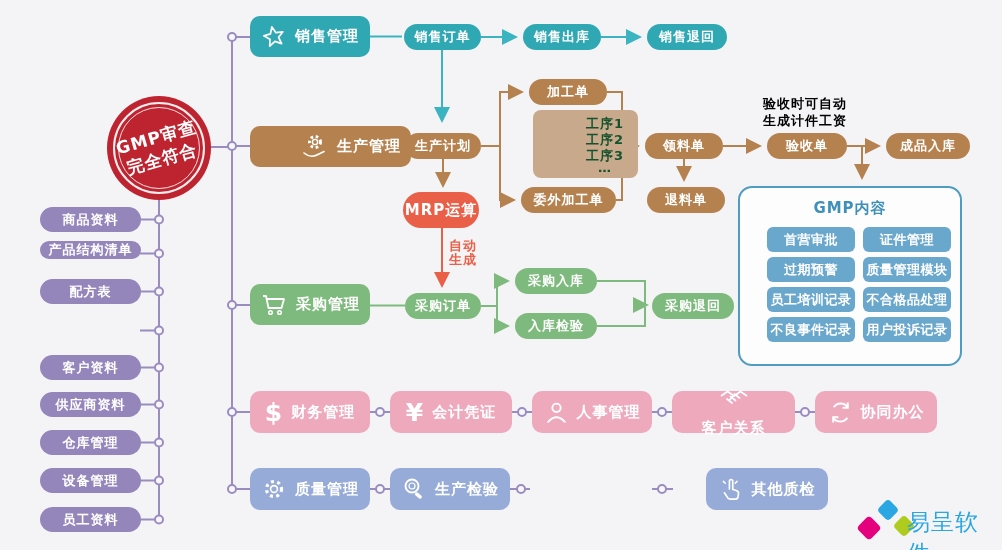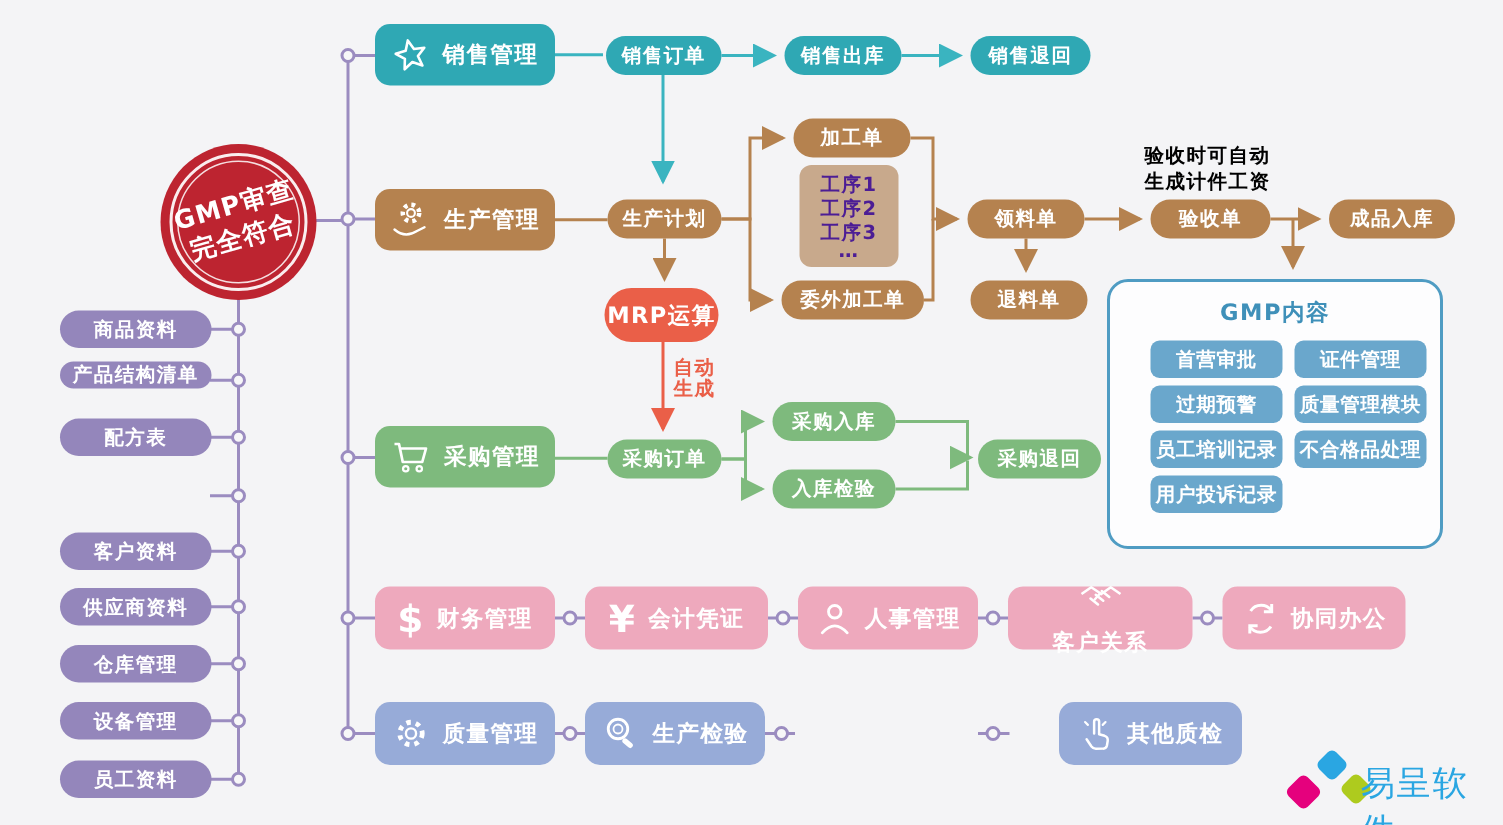--- a/index.html
+++ b/index.html
@@ -10,23 +10,23 @@
        color:#fff;font-weight:bold;font-size:15px;border-radius:10px;letter-spacing:1px;}
   .pill{position:absolute;display:flex;align-items:center;justify-content:center;
         color:#fff;font-weight:bold;font-size:13px;border-radius:13px;letter-spacing:1px;}
   .teal{background:#2fa8b4;}
   .brown{background:#b5824f;}
   .green{background:#7eba7d;}
   .pink{background:#eea9bd;}
   .blue{background:#97abd8;}
   .purple{background:#9486bb;}
   .mrp{background:#ea5f48;border-radius:18px;font-size:15px;}
-  .steps{position:absolute;background:#c8a98c;border-radius:8px;color:#4c1d95;font-weight:bold;
+  .steps{position:absolute;background:#c8a98c;border-radius:8px;color:#14532d;font-weight:bold;
          font-size:13px;text-align:center;display:flex;flex-direction:column;justify-content:center;
-         line-height:16px;letter-spacing:1px;}
+         line-height:16px;letter-spacing:1px;padding-left:39px;}
   .note{position:absolute;color:#000000;font-weight:bold;font-size:13px;line-height:17px;
         white-space:pre-line;letter-spacing:1px;font-family:Liberation Mono, monospace;}
   .autonote{position:absolute;color:#ea5f48;font-weight:bold;font-size:13px;line-height:14px;
         white-space:pre-line;text-align:center;letter-spacing:1px;}
   .badge{position:absolute;left:107px;top:96px;width:104px;height:104px;border-radius:50%;
          background:#bd2430;}
   .badge .ring1{position:absolute;inset:6px;border:2px solid rgba(255,255,255,.92);border-radius:50%;}
   .badge .ring2{position:absolute;inset:11px;border:1px solid rgba(255,255,255,.85);border-radius:50%;}
   .badge .btxt{position:absolute;inset:0;display:flex;flex-direction:column;align-items:center;
          justify-content:center;color:#fff;font-weight:bold;font-size:17px;line-height:22px;
@@ -173,21 +173,21 @@
       <svg width="26" height="26" viewBox="0 0 24 24">
           <path d="M12 2.5l2.6 6 6.4.5-4.9 4.2 1.5 6.3-5.6-3.4-5.6 3.4 1.5-6.3L3 9l6.4-.5z" fill="none" stroke="#fff" stroke-width="1.6" stroke-linejoin="round" transform="rotate(-12 12 12)"></path>
         </svg>
     </span>
     <span>销售管理</span>
   </div>
   <div class="pill teal" style="left:404px;top:24px;width:77px;height:26px;">销售订单</div>
   <div class="pill teal" style="left:523px;top:24px;width:78px;height:26px;">销售出库</div>
   <div class="pill teal" style="left:647px;top:24px;width:80px;height:26px;">销售退回</div>
 
-  <div class="box brown" style="left:250px;top:126px;width:120px;height:41px;">
+  <div class="box brown" style="left:250px;top:126px;width:120px;height:41px;padding-left:41px;">
     <span class="icon">
       <svg width="28" height="27" viewBox="0 0 28 27">
         <circle cx="14" cy="9" r="5.5" fill="none" stroke="#fff" stroke-width="3" stroke-dasharray="2.5 2.7"></circle>
         <circle cx="14" cy="9" r="2.6" fill="none" stroke="#fff" stroke-width="1.4"></circle>
         <path d="M3 20 q7 6 15 1 l5 -2.5" fill="none" stroke="#fff" stroke-width="1.6" stroke-linecap="round"></path>
       </svg>
     </span>
     <span>生产管理</span>
   </div>
   <div class="pill brown" style="left:405px;top:133px;width:76px;height:26px;">生产计划</div>
@@ -227,20 +227,21 @@
 
   <div class="gmp-panel">
     <div class="gmp-title">GMP内容</div>
     <div class="gmp-grid">
       <div class="gmp-btn">首营审批</div>
       <div class="gmp-btn">证件管理</div>
       <div class="gmp-btn">过期预警</div>
       <div class="gmp-btn">质量管理模块</div>
       <div class="gmp-btn">员工培训记录</div>
       <div class="gmp-btn">不合格品处理</div>
+      <div class="gmp-btn">不良事件记录</div>
       <div class="gmp-btn">用户投诉记录</div>
     </div>
   </div>
 
   <div class="box pink" style="left:250px;top:391px;width:120px;height:42px;">
     <span class="icon char-icon">$</span>
     <span>财务管理</span>
   </div>
   <div class="box pink" style="left:390px;top:391px;width:122px;height:42px;">
     <span class="icon char-icon">¥</span>

